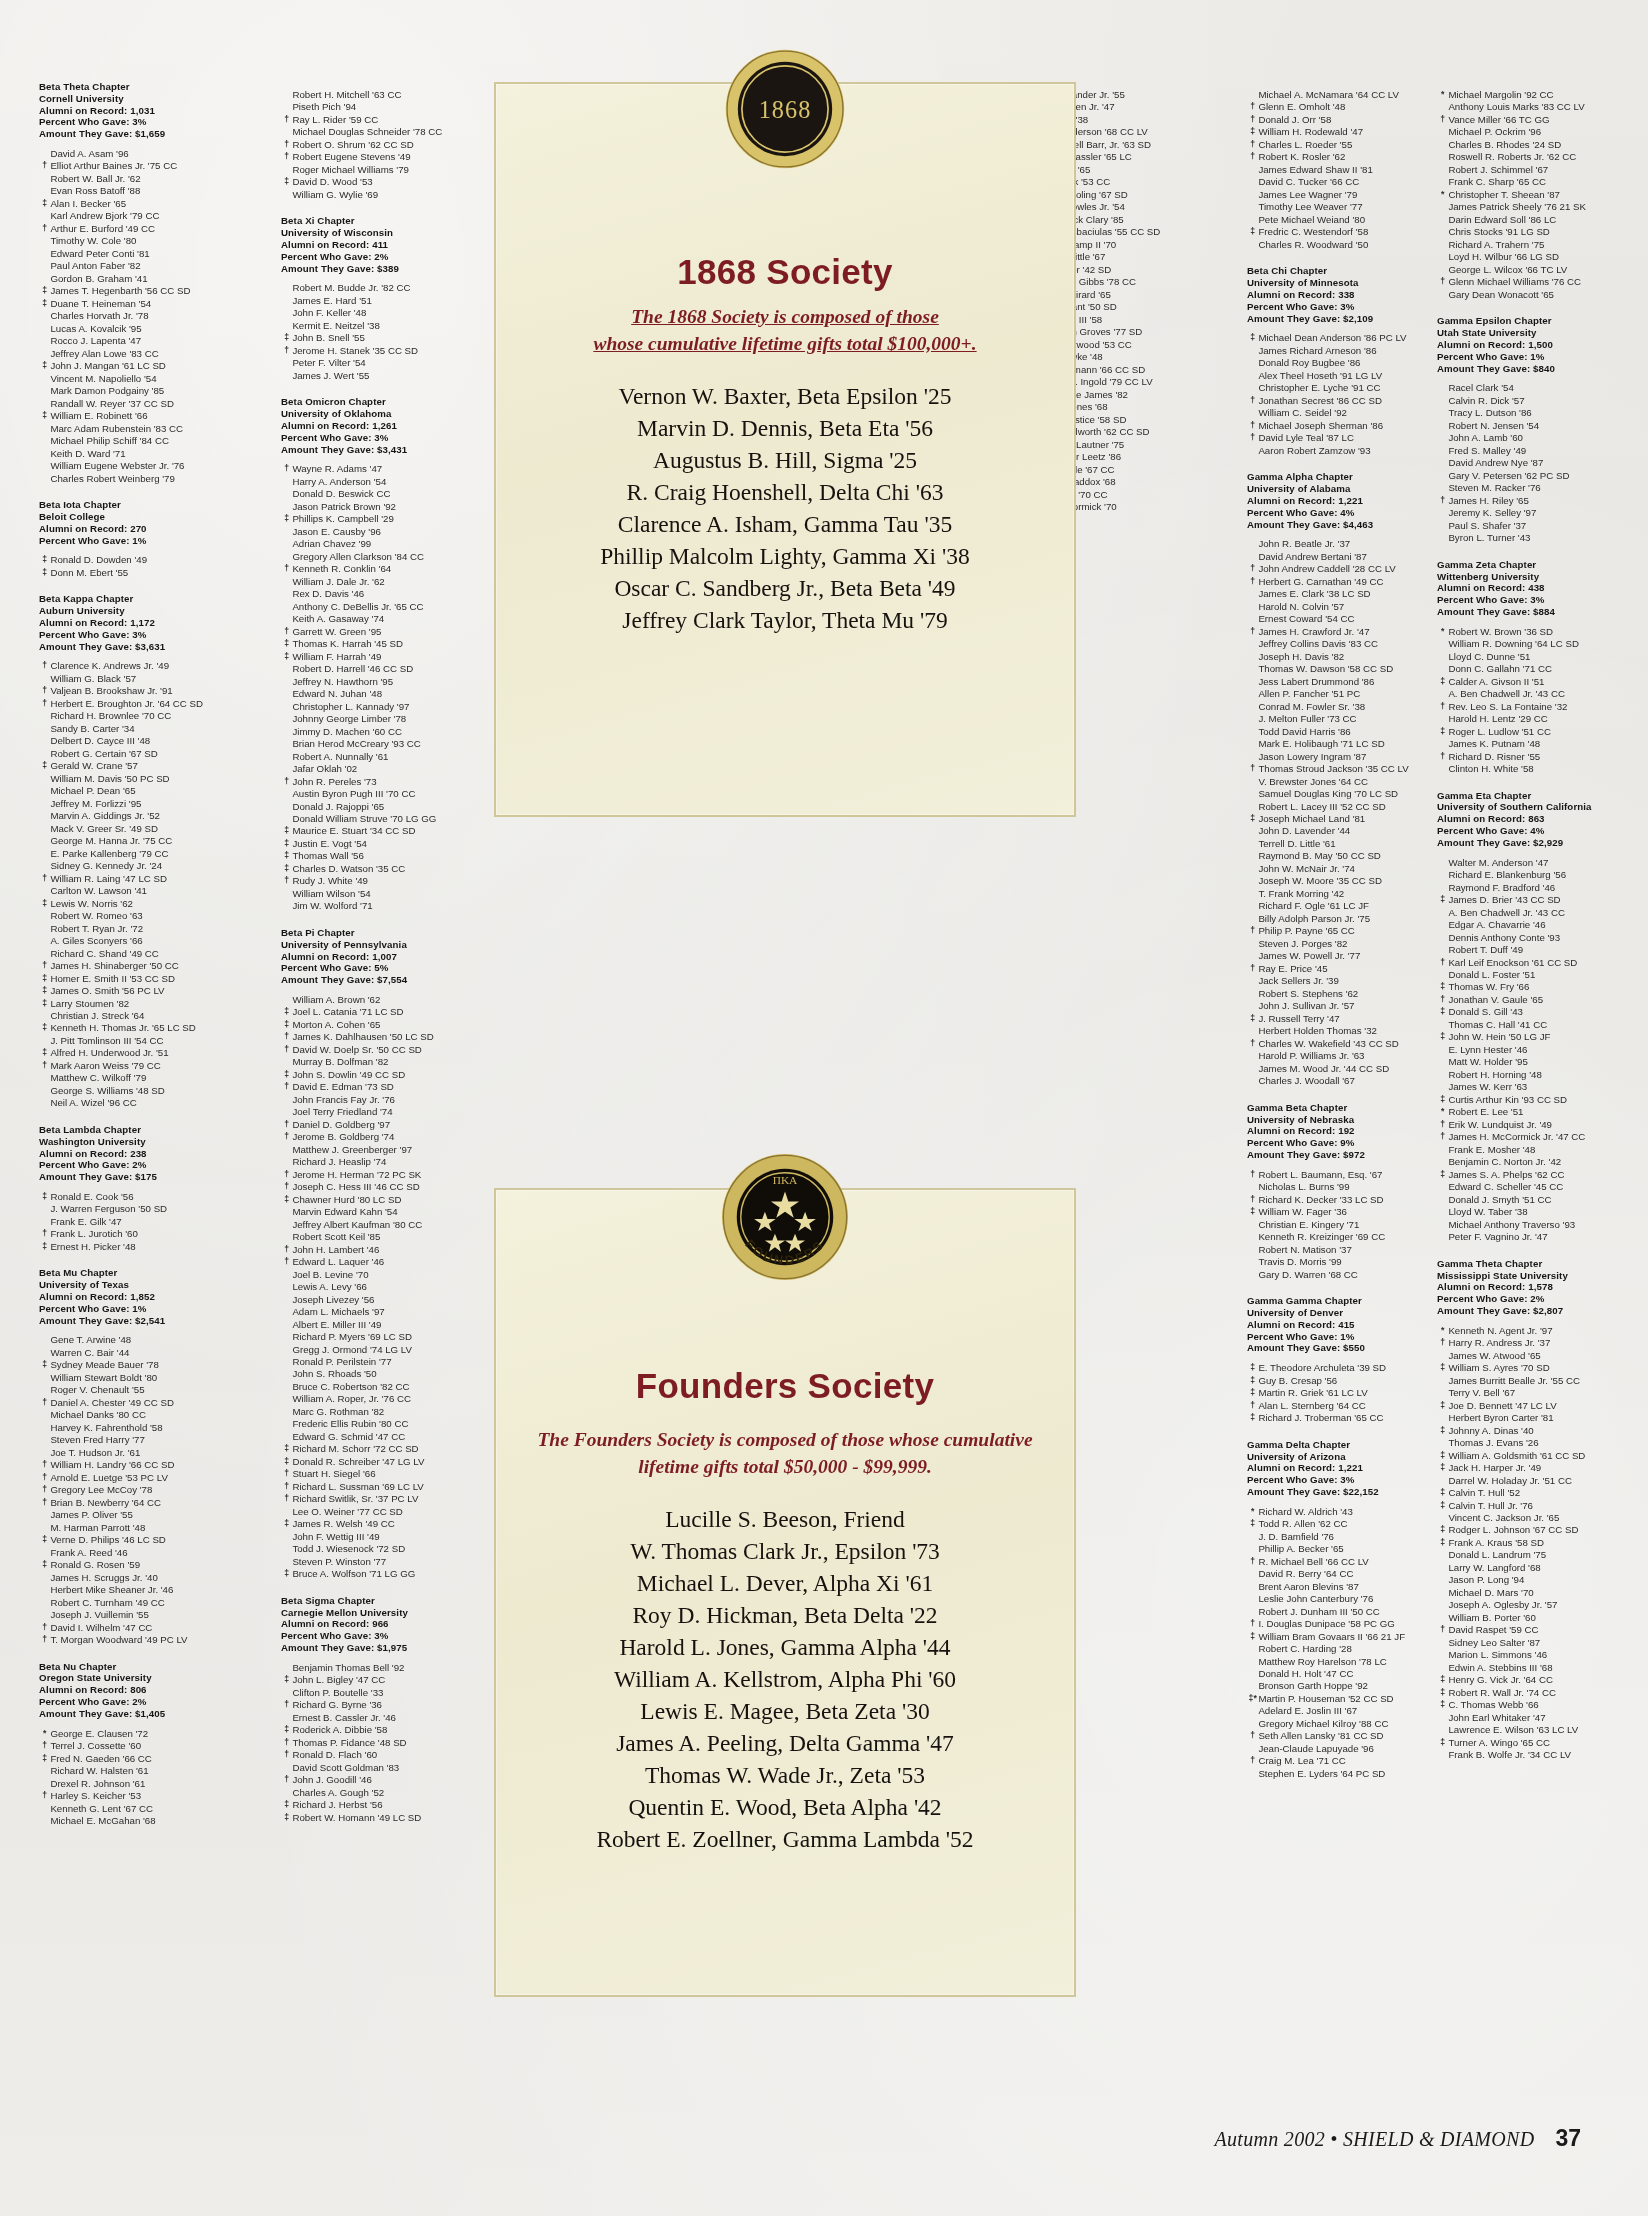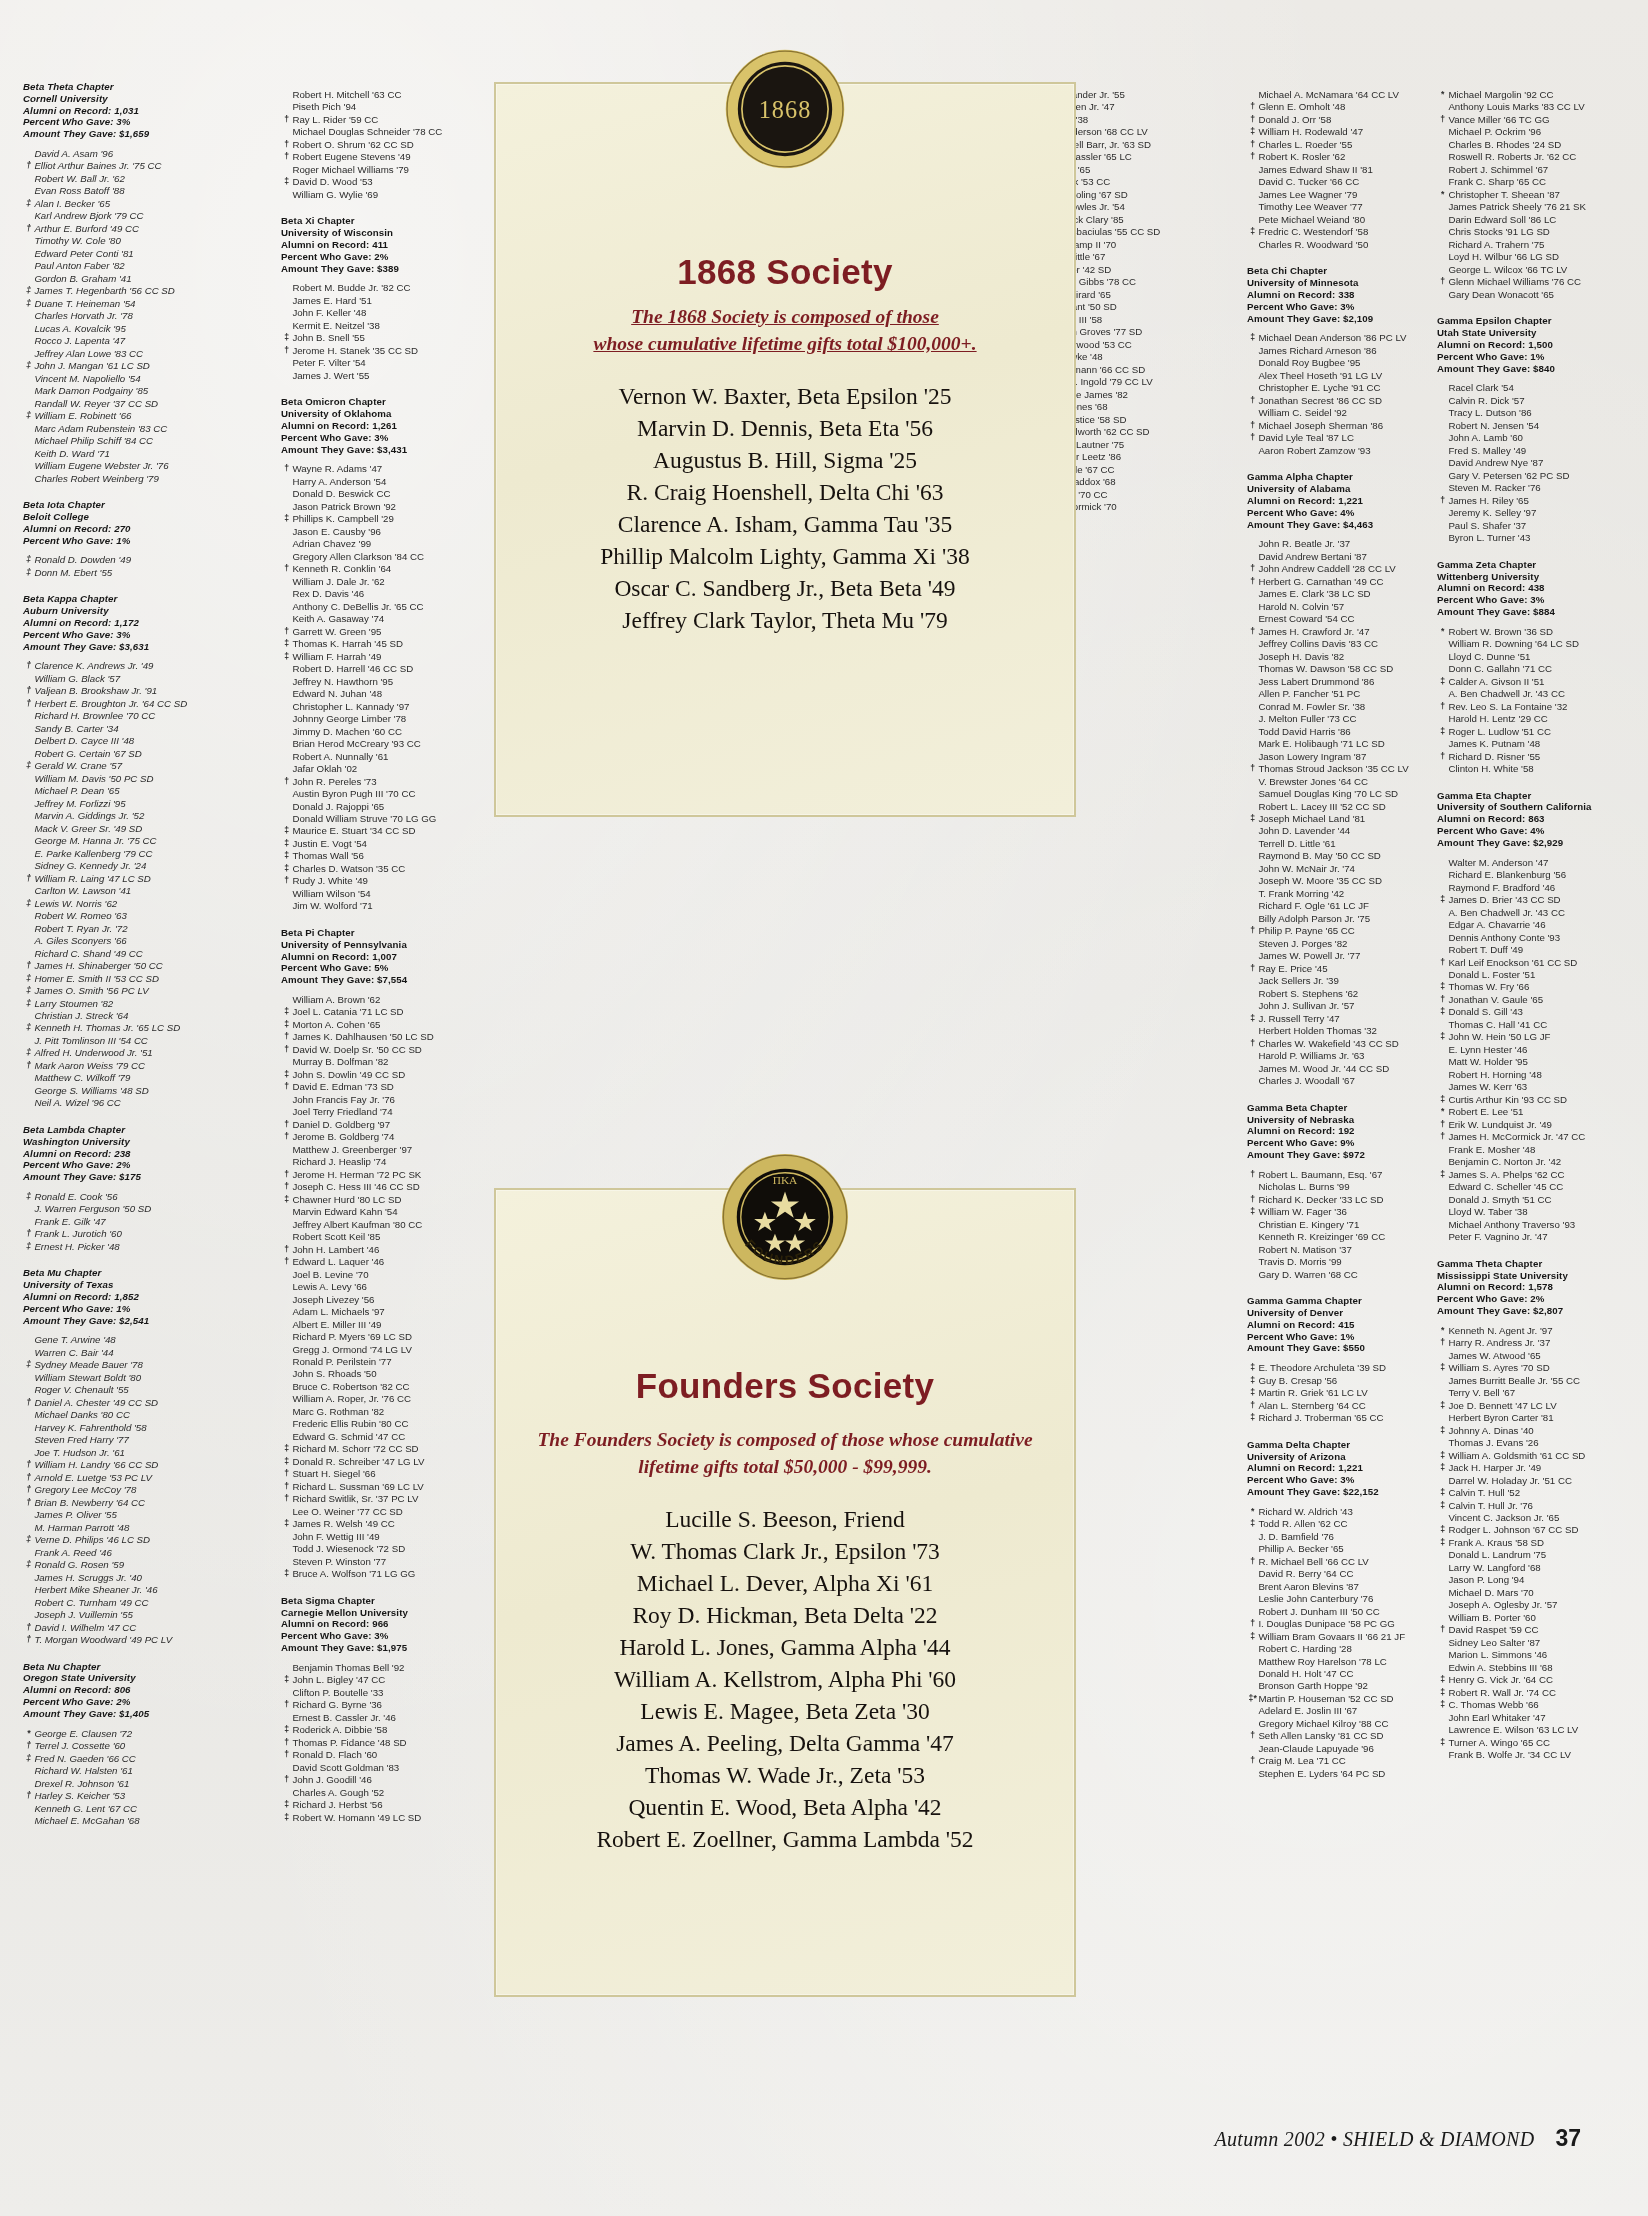--- a/index.html
+++ b/index.html
@@ -20,21 +20,21 @@
       linear-gradient(180deg,#eceae6 0%,#e6e5e1 45%,#eeedea 100%);
     pointer-events:none;
   }
   .page{position:absolute;inset:0;}
 
   
   .col{
     position:absolute;top:81px;width:215px;
     font-size:9.7px;line-height:11.8px;color:#2b2b2b;
   }
-  .col.c1{left:23px;font-style:italic;}
+  .col.c1{left:39px;}
   .col.c2{left:281px;}
   .col.c3{left:523px;}
   .col.c4{left:764px;}
   .col.c5{left:1006px;}
   .col.c6{left:1247px;}
   .col.c7{left:1437px;width:201px;}
 
   .chapter{margin-bottom:14.8px;}
   .chapter-head{font-weight:bold;color:#161616;letter-spacing:0.1px;}
   .chapter-head div{white-space:nowrap;}
@@ -1558,21 +1558,21 @@
             <div class="nm">
               <span class="mk">‡</span>
               <span class="nt">Michael Dean Anderson '86 PC LV</span>
             </div>
             <div class="nm">
               <span class="mk"></span>
               <span class="nt">James Richard Arneson '86</span>
             </div>
             <div class="nm">
               <span class="mk"></span>
-              <span class="nt">Donald Roy Bugbee '95</span>
+              <span class="nt">Donald Roy Bugbee '86</span>
             </div>
             <div class="nm">
               <span class="mk"></span>
               <span class="nt">Alex Theel Hoseth '91 LG LV</span>
             </div>
             <div class="nm">
               <span class="mk"></span>
               <span class="nt">Christopher E. Lyche '91 CC</span>
             </div>
             <div class="nm">

